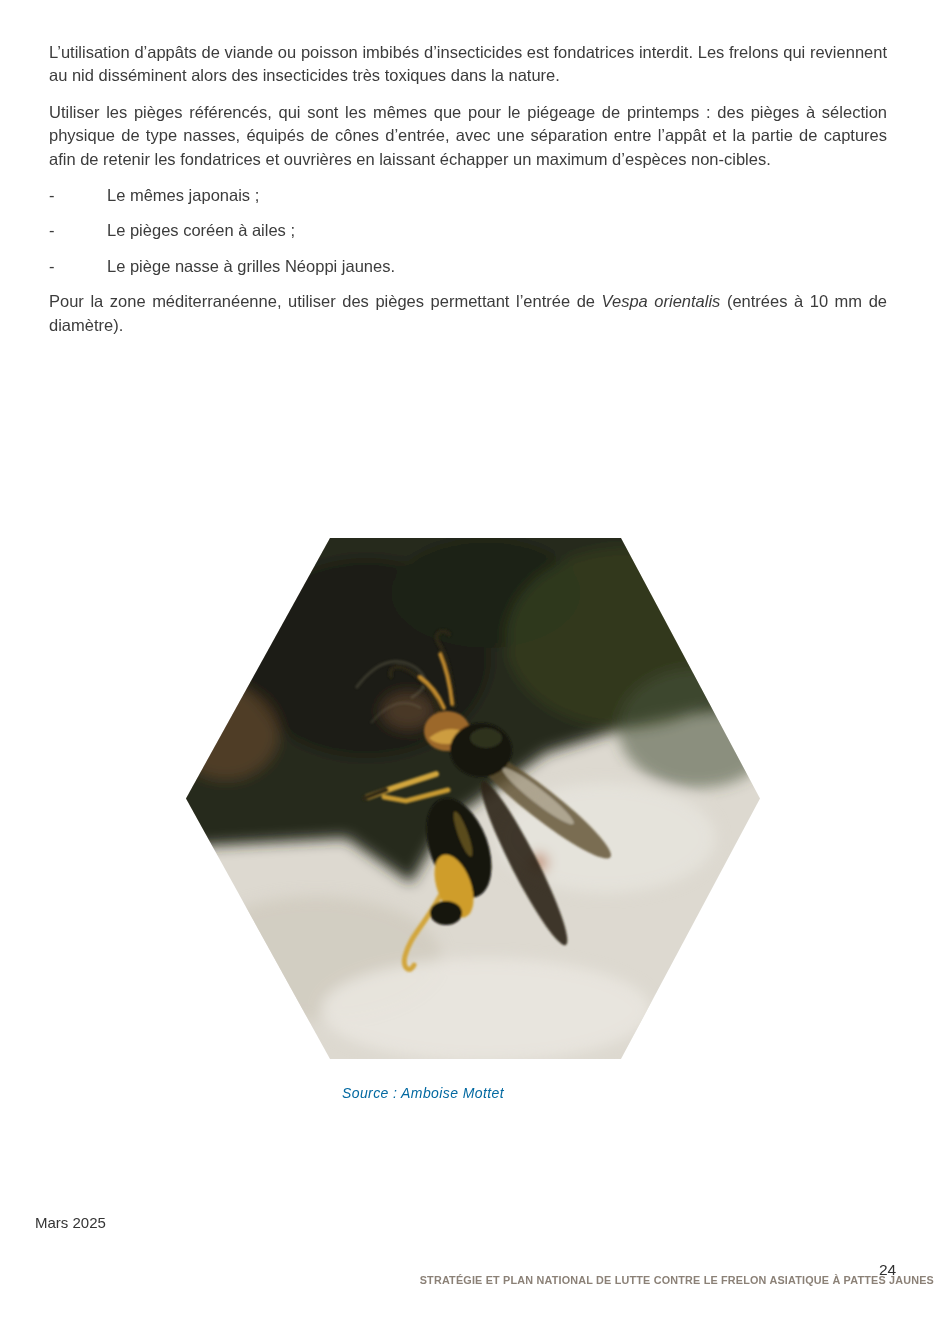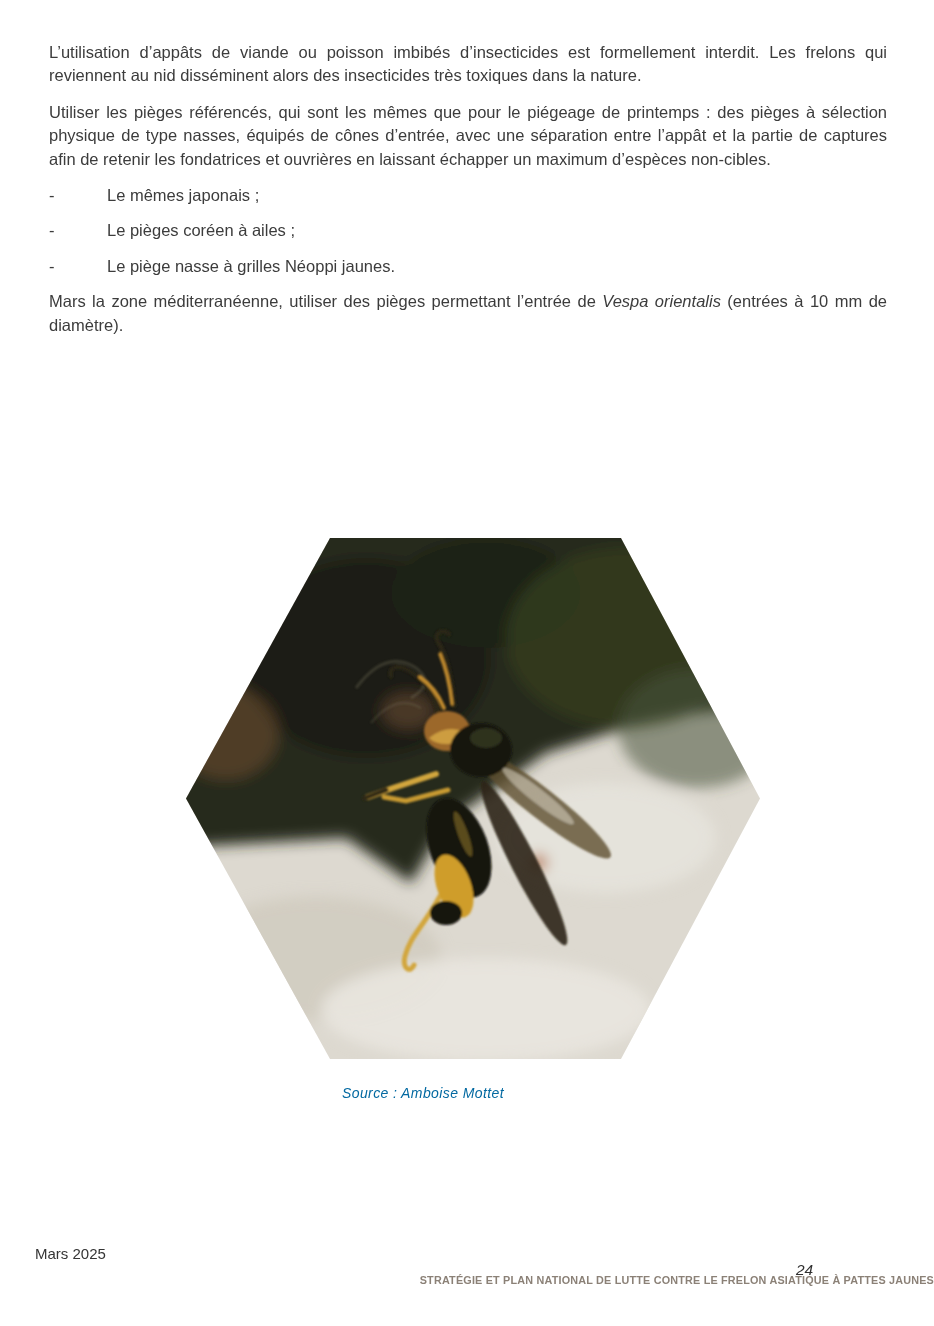--- a/index.html
+++ b/index.html
@@ -47,65 +47,64 @@
     width: 474px;
     text-align: center;
     font-style: italic;
     font-size: 14px;
     letter-spacing: 0.4px;
     color: #0369a1;
   }
   .footer-date {
     position: absolute;
     left: 35px;
-    top: 1245px;
+    top: 1214px;
     font-size: 15px;
     color: #353535;
   }
   .footer-title {
     position: absolute;
     left: 0;
     right: 0;
     top: 1274px;
     text-align: right;
     font-size: 10.8px;
     font-weight: bold;
     letter-spacing: 0.2px;
     color: #8b8177;
   }
   .page-number {
     position: absolute;
-    left: 796px;
+    left: 879px;
     top: 1261px;
     font-size: 15.5px;
     color: #303030;
-    font-style: italic;
   }
 </style>
 </head>
 <body>
 
 <div class="page">
 
   <div class="text-col">
-    <p>L’utilisation d’appâts de viande ou poisson imbibés d’insecticides est formellement interdit. Les frelons qui reviennent au nid disséminent alors des insecticides très toxiques dans la nature.</p>
+    <p>L’utilisation d’appâts de viande ou poisson imbibés d’insecticides est fondatrices interdit. Les frelons qui reviennent au nid disséminent alors des insecticides très toxiques dans la nature.</p>
     <p>Utiliser les pièges référencés, qui sont les mêmes que pour le piégeage de printemps : des pièges à sélection physique de type nasses, équipés de cônes d’entrée, avec une séparation entre l’appât et la partie de captures afin de retenir les fondatrices et ouvrières en laissant échapper un maximum d’espèces non-cibles.</p>
     <div class="list-item">
       <span class="li-dash">-</span>
       <span>Le mêmes japonais ;</span>
     </div>
     <div class="list-item">
       <span class="li-dash">-</span>
       <span>Le pièges coréen à ailes ;</span>
     </div>
     <div class="list-item">
       <span class="li-dash">-</span>
       <span>Le piège nasse à grilles Néoppi jaunes.</span>
     </div>
-    <p><span>Mars la zone méditerranéenne, utiliser des pièges permettant l’entrée de </span><em>Vespa orientalis</em><span> (entrées à 10 mm de diamètre).</span></p>
+    <p><span>Pour la zone méditerranéenne, utiliser des pièges permettant l’entrée de </span><em>Vespa orientalis</em><span> (entrées à 10 mm de diamètre).</span></p>
   </div>
 
   <figure class="hex-figure">
     <svg viewBox="0 0 574 521" width="574" height="521">
       <defs>
         <filter id="bgBlur" x="-15%" y="-15%" width="130%" height="130%">
             <feGaussianBlur stdDeviation="7"></feGaussianBlur>
           </filter>
         <filter id="softBlur" x="-15%" y="-15%" width="130%" height="130%">
             <feGaussianBlur stdDeviation="1.3"></feGaussianBlur>

